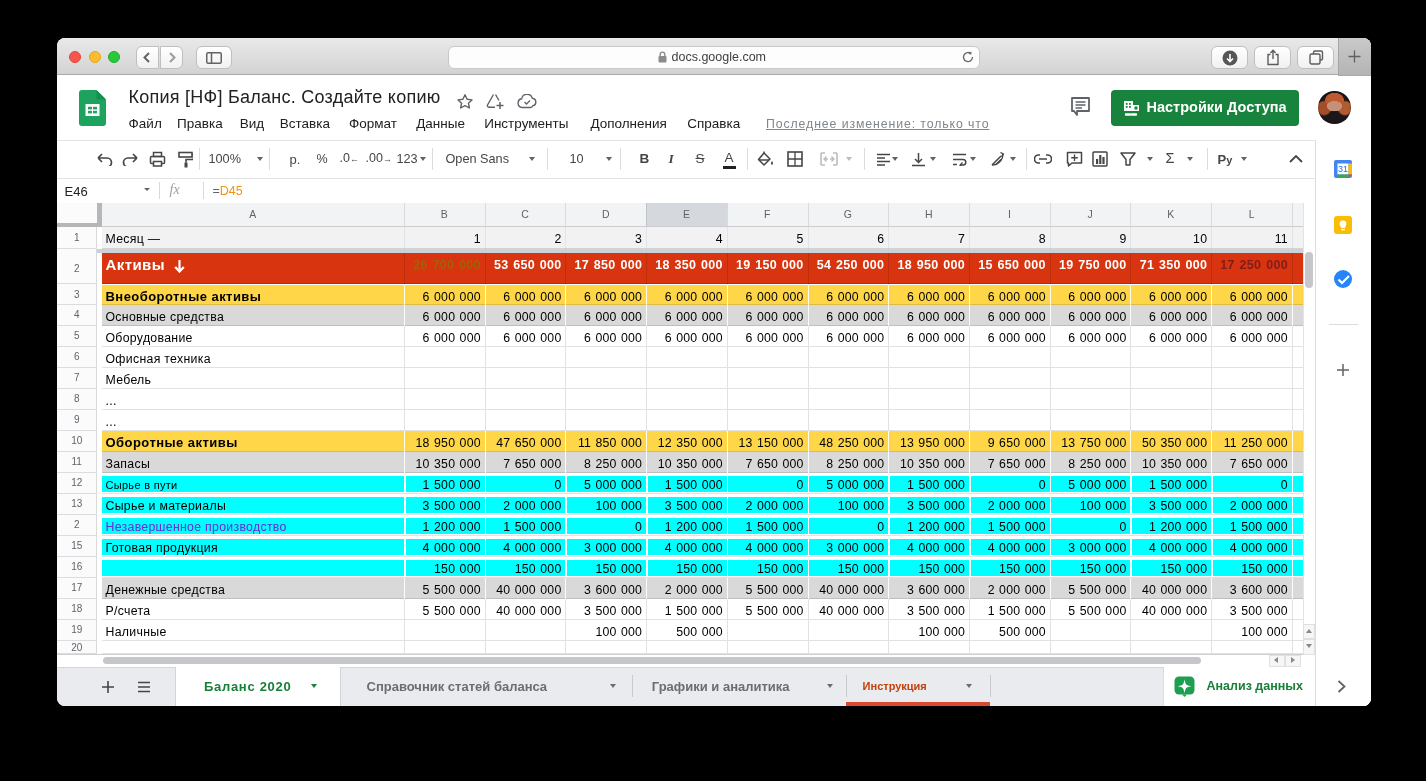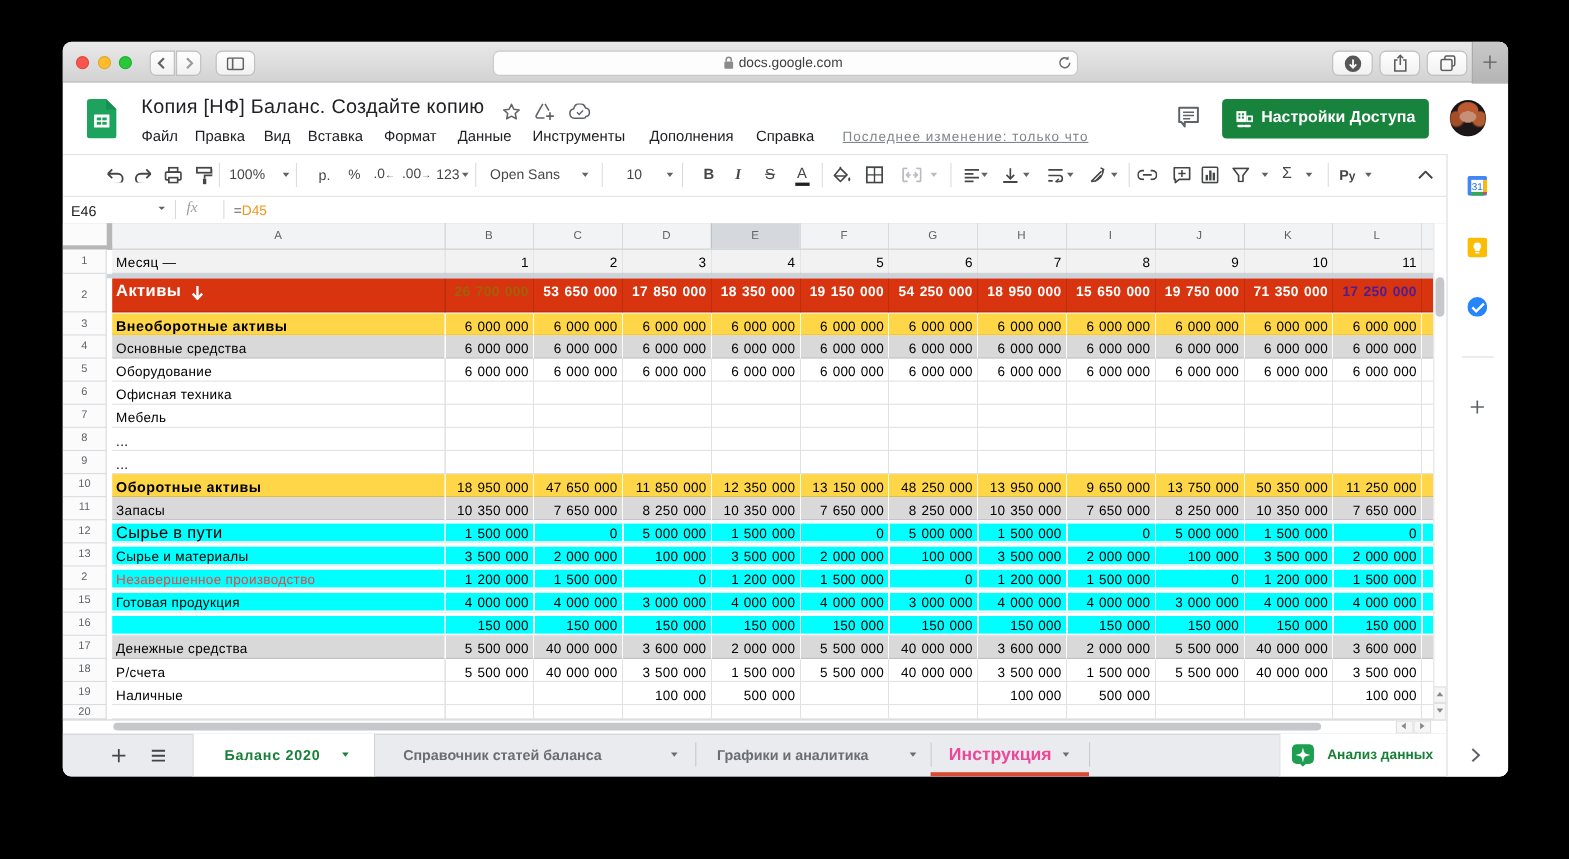--- a/index.html
+++ b/index.html
@@ -248,21 +248,21 @@
 <div class="cv" style="left:349.5px;top:215.4px;width:74.72px;height:31.1px;line-height:24px;font-size:12.5px;font-weight:bold;color:#a16207;letter-spacing:0.3px;word-spacing:1px;">26 700 000</div>
 <div class="cv" style="left:430.22px;top:215.4px;width:74.72px;height:31.1px;line-height:24px;font-size:12.5px;font-weight:bold;color:#fff;letter-spacing:0.3px;word-spacing:1px;">53 650 000</div>
 <div class="cv" style="left:510.94px;top:215.4px;width:74.72px;height:31.1px;line-height:24px;font-size:12.5px;font-weight:bold;color:#fff;letter-spacing:0.3px;word-spacing:1px;">17 850 000</div>
 <div class="cv" style="left:591.66px;top:215.4px;width:74.72px;height:31.1px;line-height:24px;font-size:12.5px;font-weight:bold;color:#fff;letter-spacing:0.3px;word-spacing:1px;">18 350 000</div>
 <div class="cv" style="left:672.38px;top:215.4px;width:74.72px;height:31.1px;line-height:24px;font-size:12.5px;font-weight:bold;color:#fff;letter-spacing:0.3px;word-spacing:1px;">19 150 000</div>
 <div class="cv" style="left:753.1px;top:215.4px;width:74.72px;height:31.1px;line-height:24px;font-size:12.5px;font-weight:bold;color:#fff;letter-spacing:0.3px;word-spacing:1px;">54 250 000</div>
 <div class="cv" style="left:833.82px;top:215.4px;width:74.72px;height:31.1px;line-height:24px;font-size:12.5px;font-weight:bold;color:#fff;letter-spacing:0.3px;word-spacing:1px;">18 950 000</div>
 <div class="cv" style="left:914.54px;top:215.4px;width:74.72px;height:31.1px;line-height:24px;font-size:12.5px;font-weight:bold;color:#fff;letter-spacing:0.3px;word-spacing:1px;">15 650 000</div>
 <div class="cv" style="left:995.26px;top:215.4px;width:74.72px;height:31.1px;line-height:24px;font-size:12.5px;font-weight:bold;color:#fff;letter-spacing:0.3px;word-spacing:1px;">19 750 000</div>
 <div class="cv" style="left:1075.98px;top:215.4px;width:74.72px;height:31.1px;line-height:24px;font-size:12.5px;font-weight:bold;color:#fff;letter-spacing:0.3px;word-spacing:1px;">71 350 000</div>
-<div class="cv" style="left:1156.7px;top:215.4px;width:74.72px;height:31.1px;line-height:24px;font-size:12.5px;font-weight:bold;color:#4c1d95;letter-spacing:0.3px;word-spacing:1px;">17 250 000</div>
+<div class="cv" style="left:1156.7px;top:215.4px;width:74.72px;height:31.1px;line-height:24px;font-size:12.5px;font-weight:bold;color:#7f1d1d;letter-spacing:0.3px;word-spacing:1px;">17 250 000</div>
 <div class="a" style="left:45px;top:246.5px;width:1201px;height:20.97px;background:#fed648;border-bottom:1px solid rgba(0,0,0,0.12);"></div>
 <div class="a" style="left:347.5px;top:246.5px;width:898.5px;height:20.97px;background:repeating-linear-gradient(to right,rgba(255,255,255,0.9) 0 1px,transparent 1px 80.72px);"></div>
 <div class="cl" style="left:49px;top:246.5px;height:20.97px;line-height:24.47px;font-size:13px;font-weight:bold;color:#000;letter-spacing:0.45px;">Внеоборотные активы</div>
 <div class="cv" style="left:349.5px;top:246.5px;width:74.72px;height:20.97px;line-height:24.47px;font-size:12.3px;color:#000;letter-spacing:0.2px;word-spacing:0.8px;">6 000 000</div>
 <div class="cv" style="left:430.22px;top:246.5px;width:74.72px;height:20.97px;line-height:24.47px;font-size:12.3px;color:#000;letter-spacing:0.2px;word-spacing:0.8px;">6 000 000</div>
 <div class="cv" style="left:510.94px;top:246.5px;width:74.72px;height:20.97px;line-height:24.47px;font-size:12.3px;color:#000;letter-spacing:0.2px;word-spacing:0.8px;">6 000 000</div>
 <div class="cv" style="left:591.66px;top:246.5px;width:74.72px;height:20.97px;line-height:24.47px;font-size:12.3px;color:#000;letter-spacing:0.2px;word-spacing:0.8px;">6 000 000</div>
 <div class="cv" style="left:672.38px;top:246.5px;width:74.72px;height:20.97px;line-height:24.47px;font-size:12.3px;color:#000;letter-spacing:0.2px;word-spacing:0.8px;">6 000 000</div>
 <div class="cv" style="left:753.1px;top:246.5px;width:74.72px;height:20.97px;line-height:24.47px;font-size:12.3px;color:#000;letter-spacing:0.2px;word-spacing:0.8px;">6 000 000</div>
 <div class="cv" style="left:833.82px;top:246.5px;width:74.72px;height:20.97px;line-height:24.47px;font-size:12.3px;color:#000;letter-spacing:0.2px;word-spacing:0.8px;">6 000 000</div>
@@ -329,21 +329,21 @@
 <div class="cv" style="left:672.38px;top:414.26px;width:74.72px;height:20.97px;line-height:24.47px;font-size:12.3px;color:#000;letter-spacing:0.2px;word-spacing:0.8px;">7 650 000</div>
 <div class="cv" style="left:753.1px;top:414.26px;width:74.72px;height:20.97px;line-height:24.47px;font-size:12.3px;color:#000;letter-spacing:0.2px;word-spacing:0.8px;">8 250 000</div>
 <div class="cv" style="left:833.82px;top:414.26px;width:74.72px;height:20.97px;line-height:24.47px;font-size:12.3px;color:#000;letter-spacing:0.2px;word-spacing:0.8px;">10 350 000</div>
 <div class="cv" style="left:914.54px;top:414.26px;width:74.72px;height:20.97px;line-height:24.47px;font-size:12.3px;color:#000;letter-spacing:0.2px;word-spacing:0.8px;">7 650 000</div>
 <div class="cv" style="left:995.26px;top:414.26px;width:74.72px;height:20.97px;line-height:24.47px;font-size:12.3px;color:#000;letter-spacing:0.2px;word-spacing:0.8px;">8 250 000</div>
 <div class="cv" style="left:1075.98px;top:414.26px;width:74.72px;height:20.97px;line-height:24.47px;font-size:12.3px;color:#000;letter-spacing:0.2px;word-spacing:0.8px;">10 350 000</div>
 <div class="cv" style="left:1156.7px;top:414.26px;width:74.72px;height:20.97px;line-height:24.47px;font-size:12.3px;color:#000;letter-spacing:0.2px;word-spacing:0.8px;">7 650 000</div>
 <div class="a" style="left:45px;top:435.23px;width:1201px;height:20.97px;background:#fff;border-bottom:1px solid #e2e2e3;"></div>
 <div class="a" style="left:45px;top:437.63px;width:1201px;height:16.57px;background:#00ffff;"></div>
 <div class="a" style="left:347.5px;top:437.63px;width:898.5px;height:16.57px;background:repeating-linear-gradient(to right,#ffffff 0 1.5px,transparent 1.5px 80.72px);"></div>
-<div class="cl" style="left:49px;top:435.23px;height:14px;line-height:24.47px;font-size:15px;color:#000;letter-spacing:0.3px;">Сырье в пути</div>
+<div class="cl" style="left:49px;top:435.23px;height:14px;line-height:24.47px;font-size:11px;color:#000;letter-spacing:0.3px;">Сырье в пути</div>
 <div class="cv" style="left:349.5px;top:435.23px;width:74.72px;height:20.97px;line-height:24.47px;font-size:12.3px;color:#000;letter-spacing:0.2px;word-spacing:0.8px;">1 500 000</div>
 <div class="cv" style="left:430.22px;top:435.23px;width:74.72px;height:20.97px;line-height:24.47px;font-size:12.3px;color:#000;letter-spacing:0.2px;word-spacing:0.8px;">0</div>
 <div class="cv" style="left:510.94px;top:435.23px;width:74.72px;height:20.97px;line-height:24.47px;font-size:12.3px;color:#000;letter-spacing:0.2px;word-spacing:0.8px;">5 000 000</div>
 <div class="cv" style="left:591.66px;top:435.23px;width:74.72px;height:20.97px;line-height:24.47px;font-size:12.3px;color:#000;letter-spacing:0.2px;word-spacing:0.8px;">1 500 000</div>
 <div class="cv" style="left:672.38px;top:435.23px;width:74.72px;height:20.97px;line-height:24.47px;font-size:12.3px;color:#000;letter-spacing:0.2px;word-spacing:0.8px;">0</div>
 <div class="cv" style="left:753.1px;top:435.23px;width:74.72px;height:20.97px;line-height:24.47px;font-size:12.3px;color:#000;letter-spacing:0.2px;word-spacing:0.8px;">5 000 000</div>
 <div class="cv" style="left:833.82px;top:435.23px;width:74.72px;height:20.97px;line-height:24.47px;font-size:12.3px;color:#000;letter-spacing:0.2px;word-spacing:0.8px;">1 500 000</div>
 <div class="cv" style="left:914.54px;top:435.23px;width:74.72px;height:20.97px;line-height:24.47px;font-size:12.3px;color:#000;letter-spacing:0.2px;word-spacing:0.8px;">0</div>
 <div class="cv" style="left:995.26px;top:435.23px;width:74.72px;height:20.97px;line-height:24.47px;font-size:12.3px;color:#000;letter-spacing:0.2px;word-spacing:0.8px;">5 000 000</div>
 <div class="cv" style="left:1075.98px;top:435.23px;width:74.72px;height:20.97px;line-height:24.47px;font-size:12.3px;color:#000;letter-spacing:0.2px;word-spacing:0.8px;">1 500 000</div>
@@ -359,21 +359,21 @@
 <div class="cv" style="left:672.38px;top:456.2px;width:74.72px;height:20.97px;line-height:24.47px;font-size:12.3px;color:#000;letter-spacing:0.2px;word-spacing:0.8px;">2 000 000</div>
 <div class="cv" style="left:753.1px;top:456.2px;width:74.72px;height:20.97px;line-height:24.47px;font-size:12.3px;color:#000;letter-spacing:0.2px;word-spacing:0.8px;">100 000</div>
 <div class="cv" style="left:833.82px;top:456.2px;width:74.72px;height:20.97px;line-height:24.47px;font-size:12.3px;color:#000;letter-spacing:0.2px;word-spacing:0.8px;">3 500 000</div>
 <div class="cv" style="left:914.54px;top:456.2px;width:74.72px;height:20.97px;line-height:24.47px;font-size:12.3px;color:#000;letter-spacing:0.2px;word-spacing:0.8px;">2 000 000</div>
 <div class="cv" style="left:995.26px;top:456.2px;width:74.72px;height:20.97px;line-height:24.47px;font-size:12.3px;color:#000;letter-spacing:0.2px;word-spacing:0.8px;">100 000</div>
 <div class="cv" style="left:1075.98px;top:456.2px;width:74.72px;height:20.97px;line-height:24.47px;font-size:12.3px;color:#000;letter-spacing:0.2px;word-spacing:0.8px;">3 500 000</div>
 <div class="cv" style="left:1156.7px;top:456.2px;width:74.72px;height:20.97px;line-height:24.47px;font-size:12.3px;color:#000;letter-spacing:0.2px;word-spacing:0.8px;">2 000 000</div>
 <div class="a" style="left:45px;top:477.17px;width:1201px;height:20.97px;background:#fff;border-bottom:1px solid #e2e2e3;"></div>
 <div class="a" style="left:45px;top:479.57px;width:1201px;height:16.57px;background:#00ffff;"></div>
 <div class="a" style="left:347.5px;top:479.57px;width:898.5px;height:16.57px;background:repeating-linear-gradient(to right,#ffffff 0 1.5px,transparent 1.5px 80.72px);"></div>
-<div class="cl" style="left:49px;top:477.17px;height:20.97px;line-height:24.47px;font-size:12.3px;color:#ef4444;letter-spacing:0.3px;">Незавершенное производство</div>
+<div class="cl" style="left:49px;top:477.17px;height:20.97px;line-height:24.47px;font-size:12.3px;color:#6d28d9;letter-spacing:0.3px;">Незавершенное производство</div>
 <div class="cv" style="left:349.5px;top:477.17px;width:74.72px;height:20.97px;line-height:24.47px;font-size:12.3px;color:#000;letter-spacing:0.2px;word-spacing:0.8px;">1 200 000</div>
 <div class="cv" style="left:430.22px;top:477.17px;width:74.72px;height:20.97px;line-height:24.47px;font-size:12.3px;color:#000;letter-spacing:0.2px;word-spacing:0.8px;">1 500 000</div>
 <div class="cv" style="left:510.94px;top:477.17px;width:74.72px;height:20.97px;line-height:24.47px;font-size:12.3px;color:#000;letter-spacing:0.2px;word-spacing:0.8px;">0</div>
 <div class="cv" style="left:591.66px;top:477.17px;width:74.72px;height:20.97px;line-height:24.47px;font-size:12.3px;color:#000;letter-spacing:0.2px;word-spacing:0.8px;">1 200 000</div>
 <div class="cv" style="left:672.38px;top:477.17px;width:74.72px;height:20.97px;line-height:24.47px;font-size:12.3px;color:#000;letter-spacing:0.2px;word-spacing:0.8px;">1 500 000</div>
 <div class="cv" style="left:753.1px;top:477.17px;width:74.72px;height:20.97px;line-height:24.47px;font-size:12.3px;color:#000;letter-spacing:0.2px;word-spacing:0.8px;">0</div>
 <div class="cv" style="left:833.82px;top:477.17px;width:74.72px;height:20.97px;line-height:24.47px;font-size:12.3px;color:#000;letter-spacing:0.2px;word-spacing:0.8px;">1 200 000</div>
 <div class="cv" style="left:914.54px;top:477.17px;width:74.72px;height:20.97px;line-height:24.47px;font-size:12.3px;color:#000;letter-spacing:0.2px;word-spacing:0.8px;">1 500 000</div>
 <div class="cv" style="left:995.26px;top:477.17px;width:74.72px;height:20.97px;line-height:24.47px;font-size:12.3px;color:#000;letter-spacing:0.2px;word-spacing:0.8px;">0</div>
 <div class="cv" style="left:1075.98px;top:477.17px;width:74.72px;height:20.97px;line-height:24.47px;font-size:12.3px;color:#000;letter-spacing:0.2px;word-spacing:0.8px;">1 200 000</div>
@@ -506,21 +506,21 @@
     </svg>
 <div class="a" style="left:118.5px;top:628.5px;width:166px;height:39px;background:#fff;border-left:1px solid #d2d4d7;border-right:1px solid #d2d4d7;"></div>
 <div class="a" style="left:147.5px;top:628.5px;height:39px;line-height:39px;font-size:13px;font-weight:bold;color:#188038;letter-spacing:0.7px;">Баланс 2020</div>
 <div class="tri" style="left:254px;top:645.5px;border-top-color:#188038;"></div>
 <div class="a" style="left:310px;top:628.5px;height:39px;line-height:39px;font-size:13px;font-weight:bold;color:#696e72;">Справочник статей баланса</div>
 <div class="tri" style="left:553px;top:645.5px;border-top-color:#696e72;"></div>
 <div class="a" style="left:575.5px;top:637px;width:1px;height:22px;background:#c8cacd;"></div>
 <div class="a" style="left:595.3px;top:628.5px;height:39px;line-height:39px;font-size:13px;font-weight:bold;color:#696e72;">Графики и аналитика</div>
 <div class="tri" style="left:770.4px;top:645.5px;border-top-color:#696e72;"></div>
 <div class="a" style="left:789.5px;top:637px;width:1px;height:22px;background:#c8cacd;"></div>
-<div class="a" style="left:806.1px;top:628.5px;height:39px;line-height:39px;font-size:16px;font-weight:bold;color:#ec4899;">Инструкция</div>
+<div class="a" style="left:806.1px;top:628.5px;height:39px;line-height:39px;font-size:11px;font-weight:bold;color:#c2410c;">Инструкция</div>
 <div class="tri" style="left:909.9px;top:645.5px;border-top-color:#696e72;"></div>
 <div class="a" style="left:933.5px;top:637px;width:1px;height:22px;background:#c8cacd;"></div>
 <div class="a" style="left:789.5px;top:663.5px;width:144px;height:4px;background:#d84b32;"></div>
 <div class="a" style="left:1106.5px;top:628.5px;width:207.5px;height:39px;background:#fff;border-left:1px solid #dadce0;"></div>
 <svg class="a" style="left:1117.5px;top:638px;" width="21" height="21" viewBox="0 0 21 21">
       <rect x="0.5" y="0.5" width="20" height="18" rx="4.5" fill="#1e9e50"></rect>
       <path d="M10.5 3.5 Q11.3 7.7 12.2 8.6 Q13.1 9.5 17.3 10.3 Q13.1 11.1 12.2 12 Q11.3 12.9 10.5 17.1 Q9.7 12.9 8.8 12 Q7.9 11.1 3.7 10.3 Q7.9 9.5 8.8 8.6 Q9.7 7.7 10.5 3.5 Z" fill="#fff"></path>
       <path d="M8 18.5 L10.5 21 L13 18.5 Z" fill="#1e9e50"></path>
     </svg>
 <div class="a" style="left:1150px;top:628.5px;height:39px;line-height:39px;font-size:12.5px;font-weight:bold;color:#188038;">Анализ данных</div>

